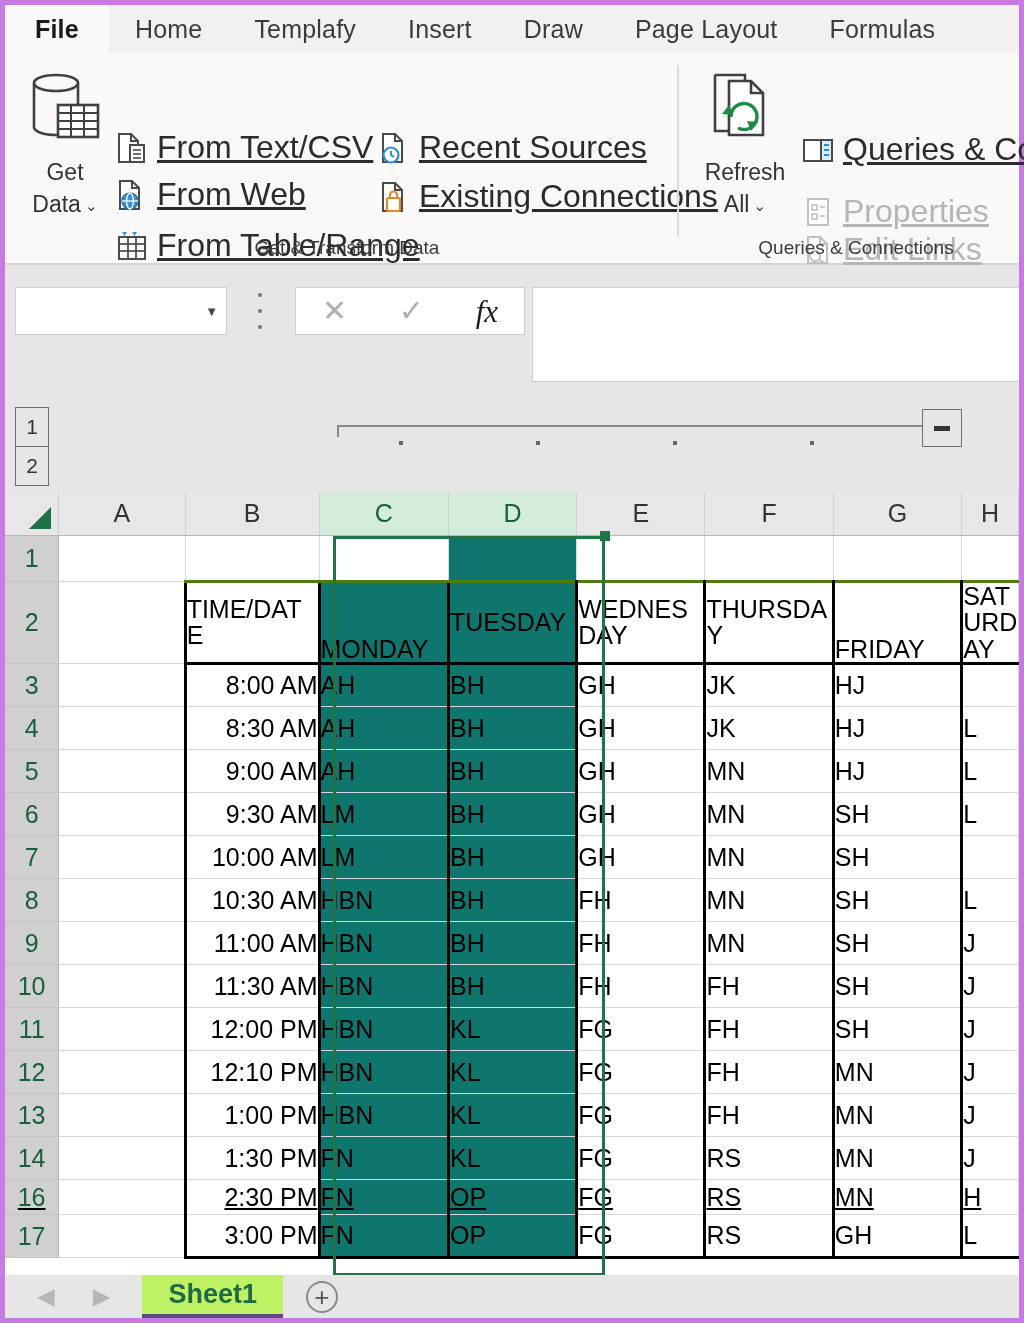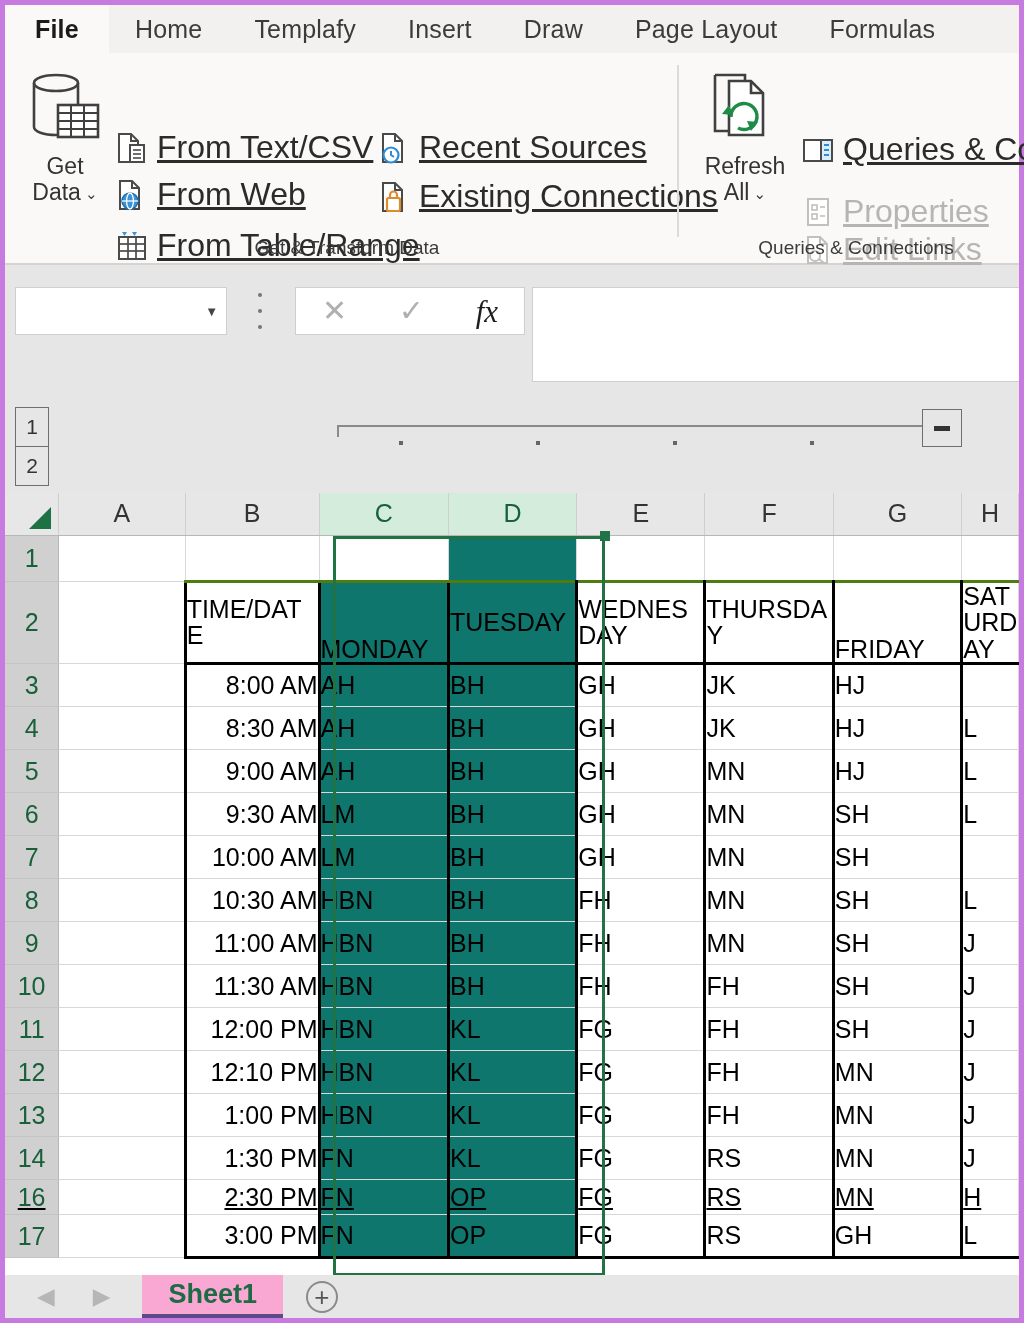--- a/index.html
+++ b/index.html
@@ -55,20 +55,21 @@
   .group-sep {
     position: absolute; top: 12px; width: 2px; height: 172px;
     background: #dddbd9;
   }
 
   
   .bigbtn {
     position: absolute;
     display: flex; flex-direction: column; align-items: center;
     width: 96px;
+    gap: 6px;
   }
   .bigbtn .bicon { height: 88px; display: flex; align-items: flex-end; justify-content: center; }
   .bigbtn .blabel {
     font-size: 23px; color: #333; line-height: 1.15; text-align: center;
     white-space: nowrap;
   }
   .caretdn { font-size: 15px; vertical-align: middle; }
 
   
   .smallitem {
@@ -236,21 +237,21 @@
     display: flex; align-items: stretch;
   }
   .navarrows {
     display: flex; align-items: center; gap: 38px;
     padding: 0 32px;
     color: #b6b6b6; font-size: 23px;
   }
   .sheettab {
     display: flex; align-items: center; justify-content: center;
     padding: 0 26px;
-    background: #f9a8d4;
+    background: #bef264;
     border-bottom: 4px solid #5b4a86;
     font-size: 27px; font-weight: bold; color: #1e6b43;
   }
   .addsheet {
     display: flex; align-items: center; justify-content: center;
     width: 78px;
     font-size: 32px; color: #6f6f6f;
   }
   .plus-circ {
     width: 32px; height: 32px; border: 2px solid #8a8a8a; border-radius: 50%;

